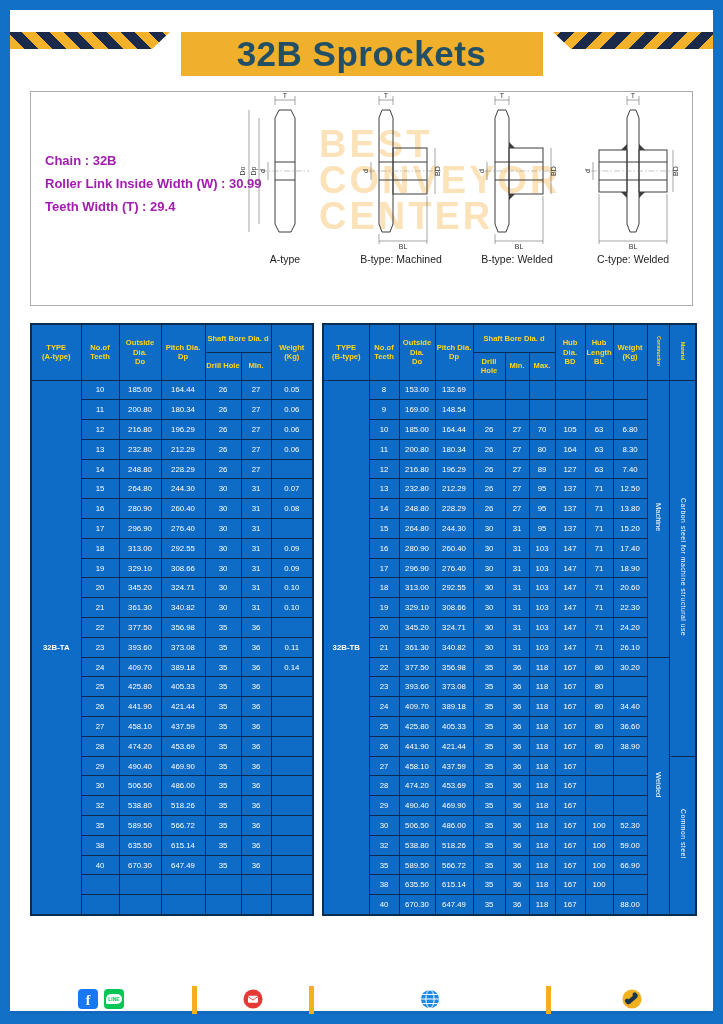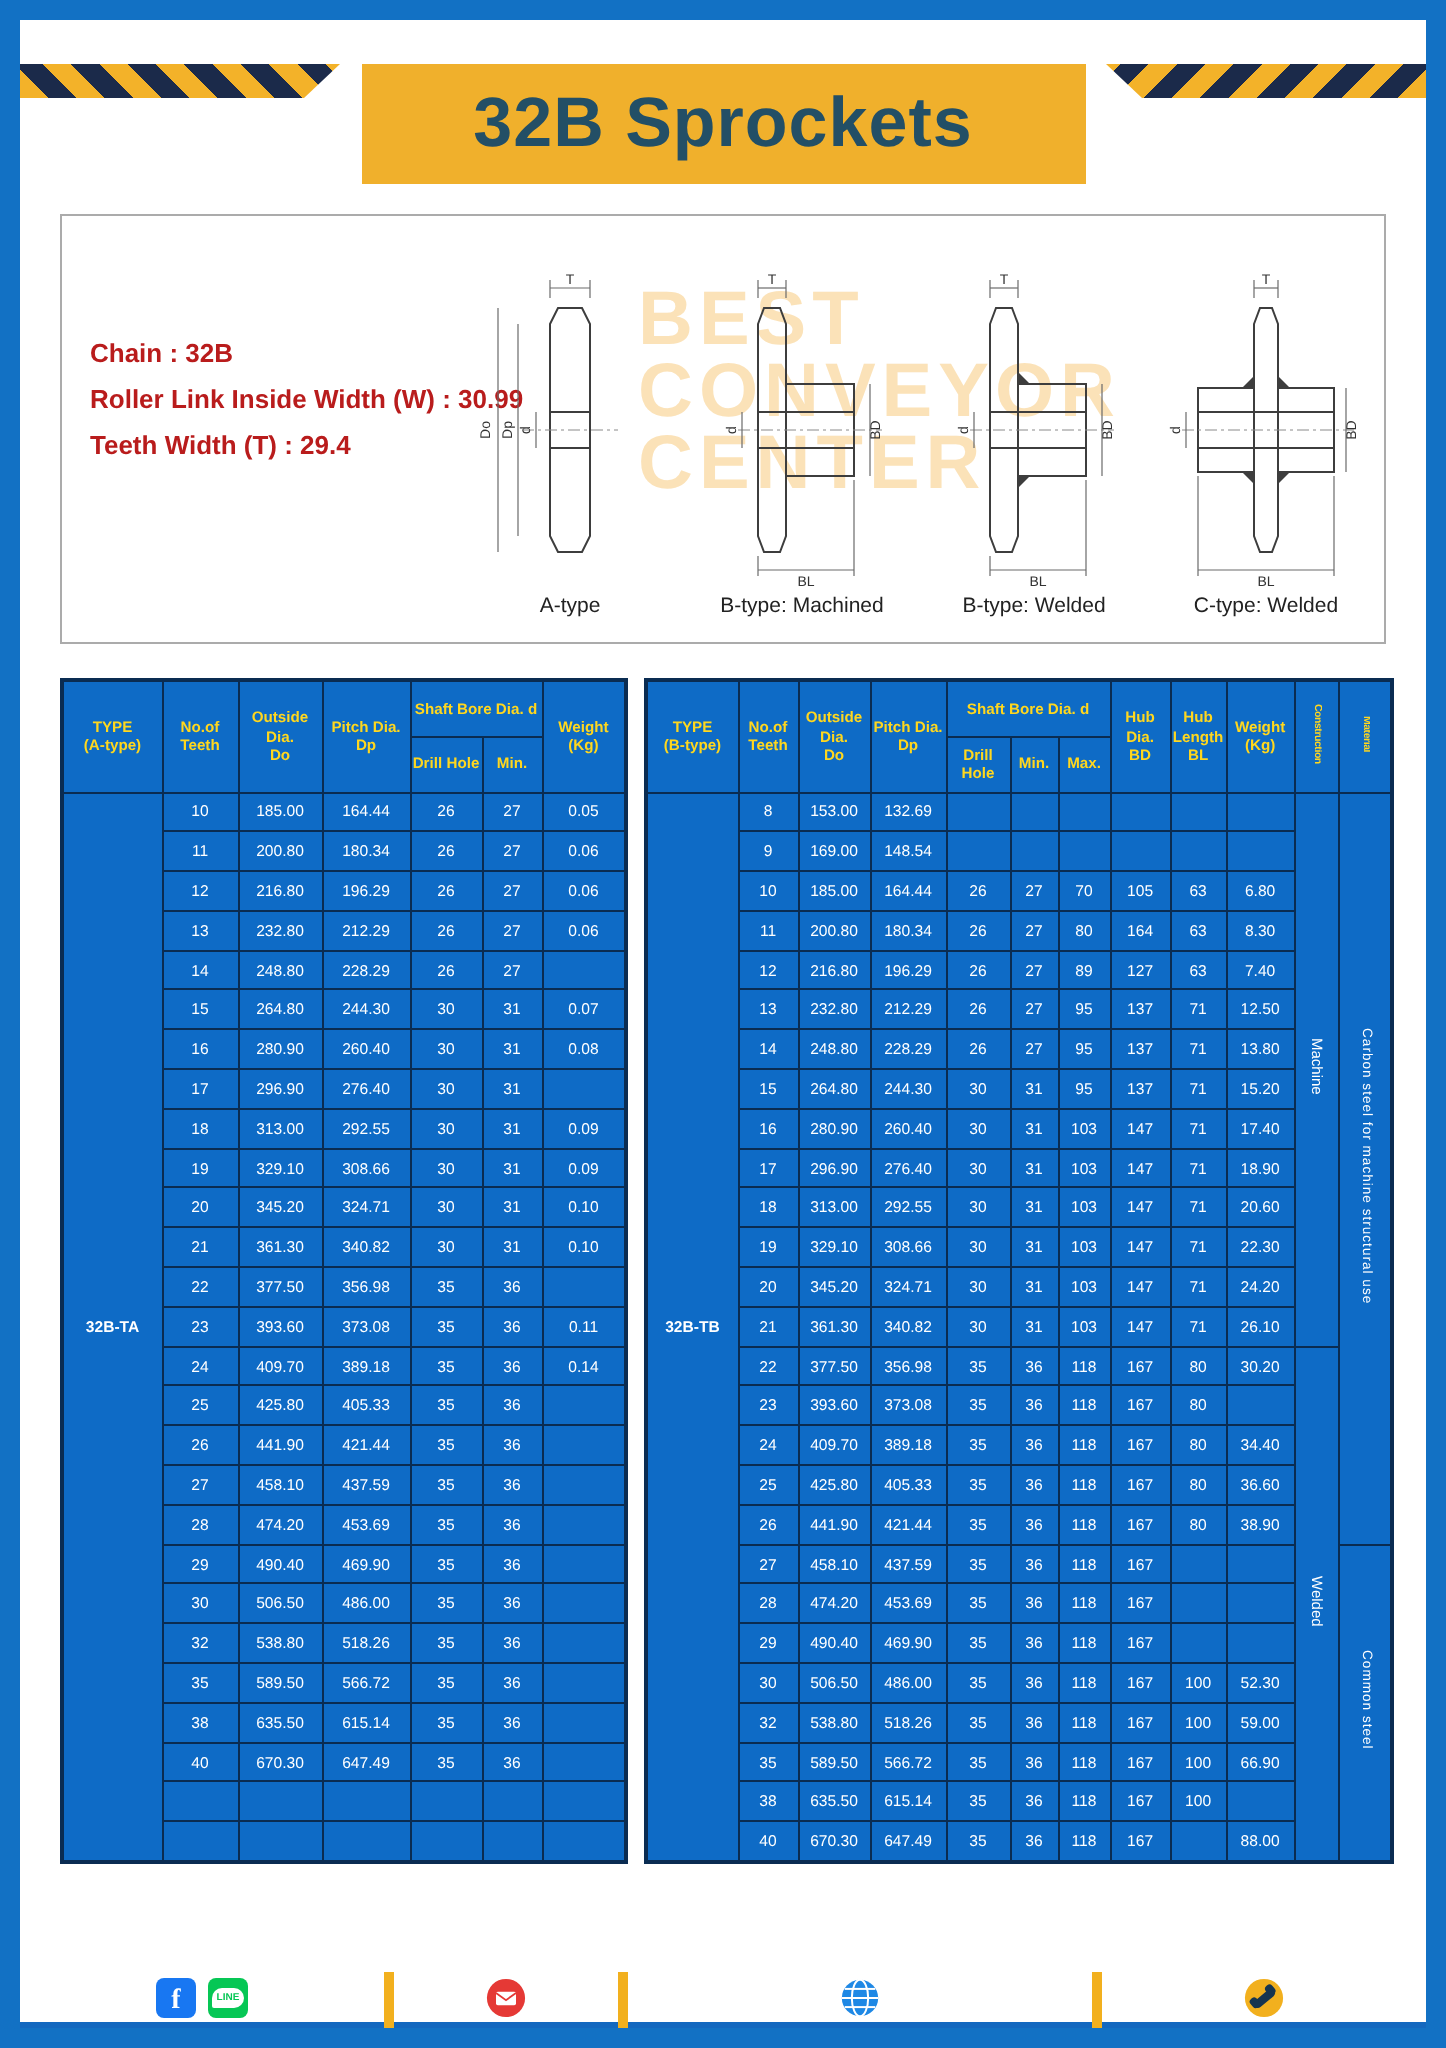--- a/index.html
+++ b/index.html
@@ -11,33 +11,33 @@
   
   .corner-stripe { position:absolute; top:0; width:160px; height:17px; z-index:5; }
   .corner-stripe.left  { left:0;
      background:repeating-linear-gradient(45deg,#f3b229 0 10px,#1b2a4a 10px 20px);
      clip-path:polygon(0 0,100% 0,calc(100% - 18px) 100%,0 100%); }
   .corner-stripe.right { right:0;
      background:repeating-linear-gradient(-45deg,#f3b229 0 10px,#1b2a4a 10px 20px);
      clip-path:polygon(0 0,100% 0,100% 100%,18px 100%); }
 
   
-  .banner { width:362px; height:60px; margin:22px auto 0; background:#f0b02c;
+  .banner { width:362px; height:44px; margin:22px auto 0; background:#f0b02c;
             display:flex; align-items:center; justify-content:center; }
   .banner h1 { font-size:35px; font-weight:700; color:#234f66; letter-spacing:.5px; }
 
   
   .spec-box { position:relative; margin:15px 20px 0; height:215px;
               border:1px solid #ababab; background:#fff; overflow:hidden; }
-  .spec-lines { position:absolute; left:14px; top:58px; color:#b91c1c;
+  .spec-lines { position:absolute; left:14px; top:58px; color:#a21caf;
                 font-weight:700; font-size:13px; line-height:1.75; white-space:nowrap; }
   .watermark { position:absolute; left:288px; top:34px; text-align:left;
                font-weight:700; font-size:38px; line-height:.95; letter-spacing:3px;
                color:rgba(243,166,35,.32); z-index:0; }
-  .figs { position:absolute; top:28px; right:8px; display:flex; gap:14px; z-index:1; }
+  .figs { position:absolute; top:0; right:8px; display:flex; gap:14px; z-index:1; }
   .fig { width:102px; text-align:center; }
   .fig svg { display:block; width:100px; height:158px; margin:0 auto; }
   .fig-label { font-size:10.5px; color:#222; margin-top:3px; }
   svg .part { fill:none; stroke:#3d3d3d; stroke-width:1; }
   svg .weld { fill:#3d3d3d; stroke:none; }
   svg .dim line { stroke:#6a6a6a; stroke-width:.6; }
   svg .dim text { font-size:7px; fill:#333; font-family:"Liberation Sans",sans-serif; }
   svg .cl { stroke:#8a8a8a; stroke-width:.5; stroke-dasharray:6 2 1.5 2; }
 
   

